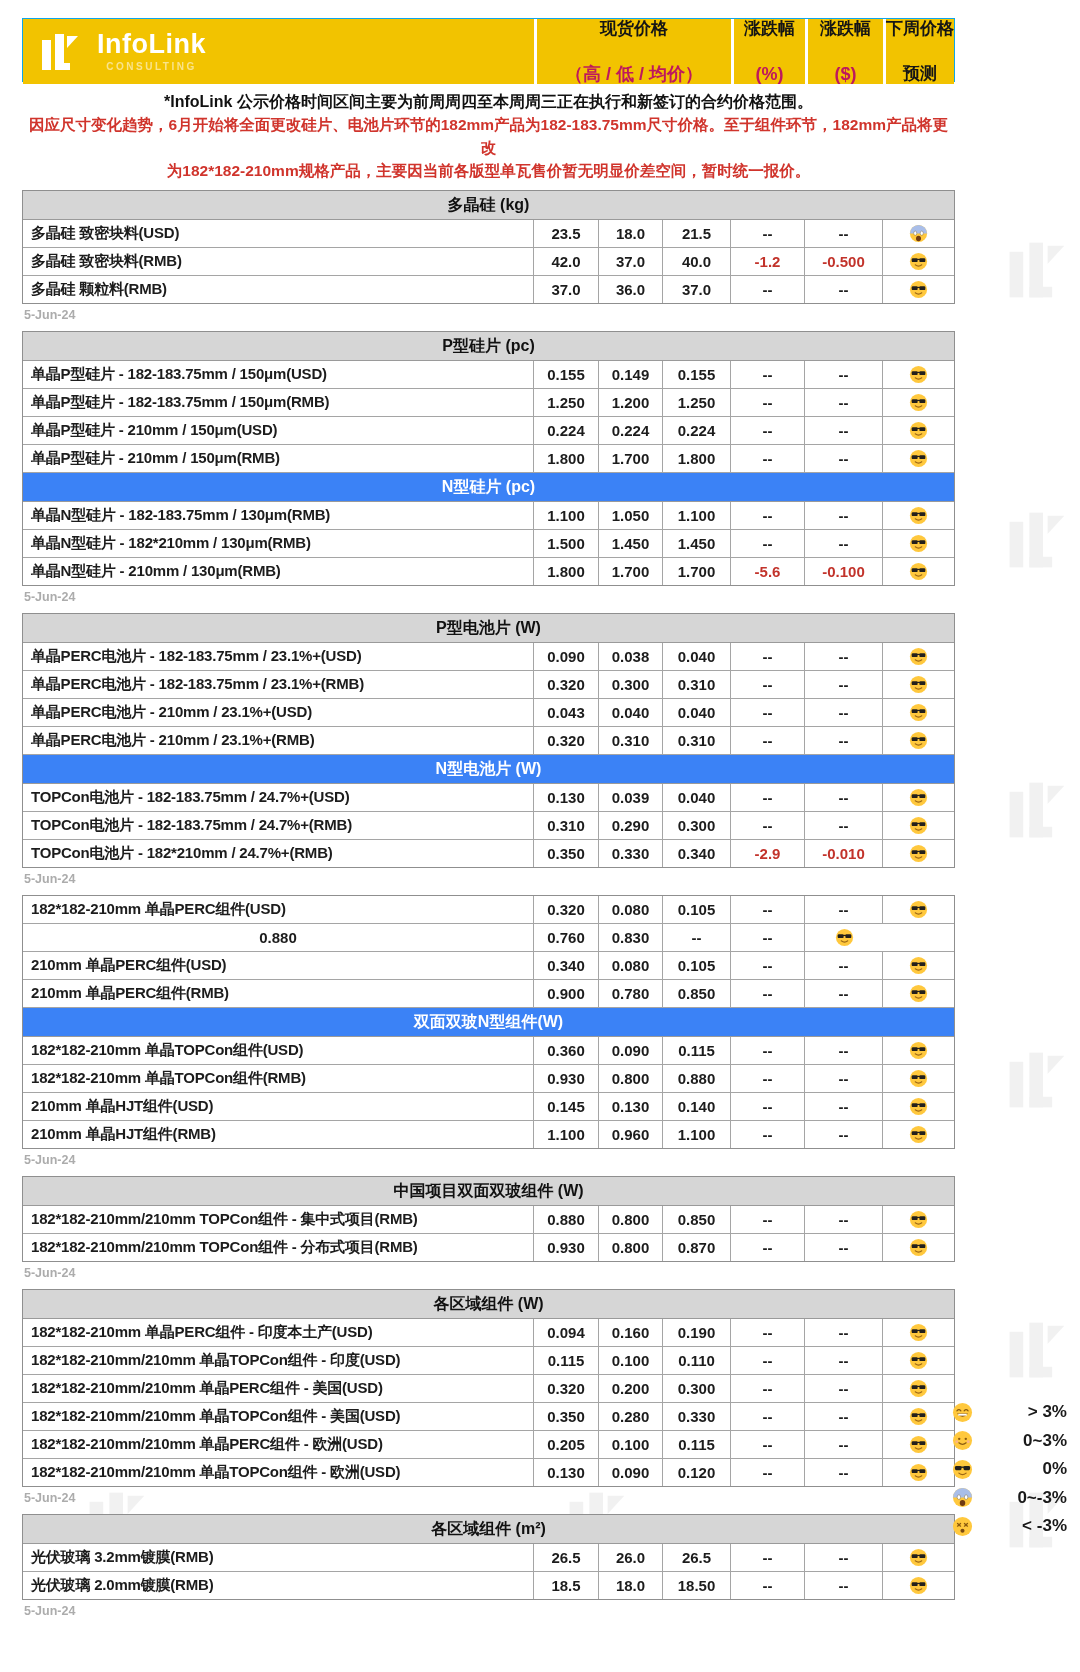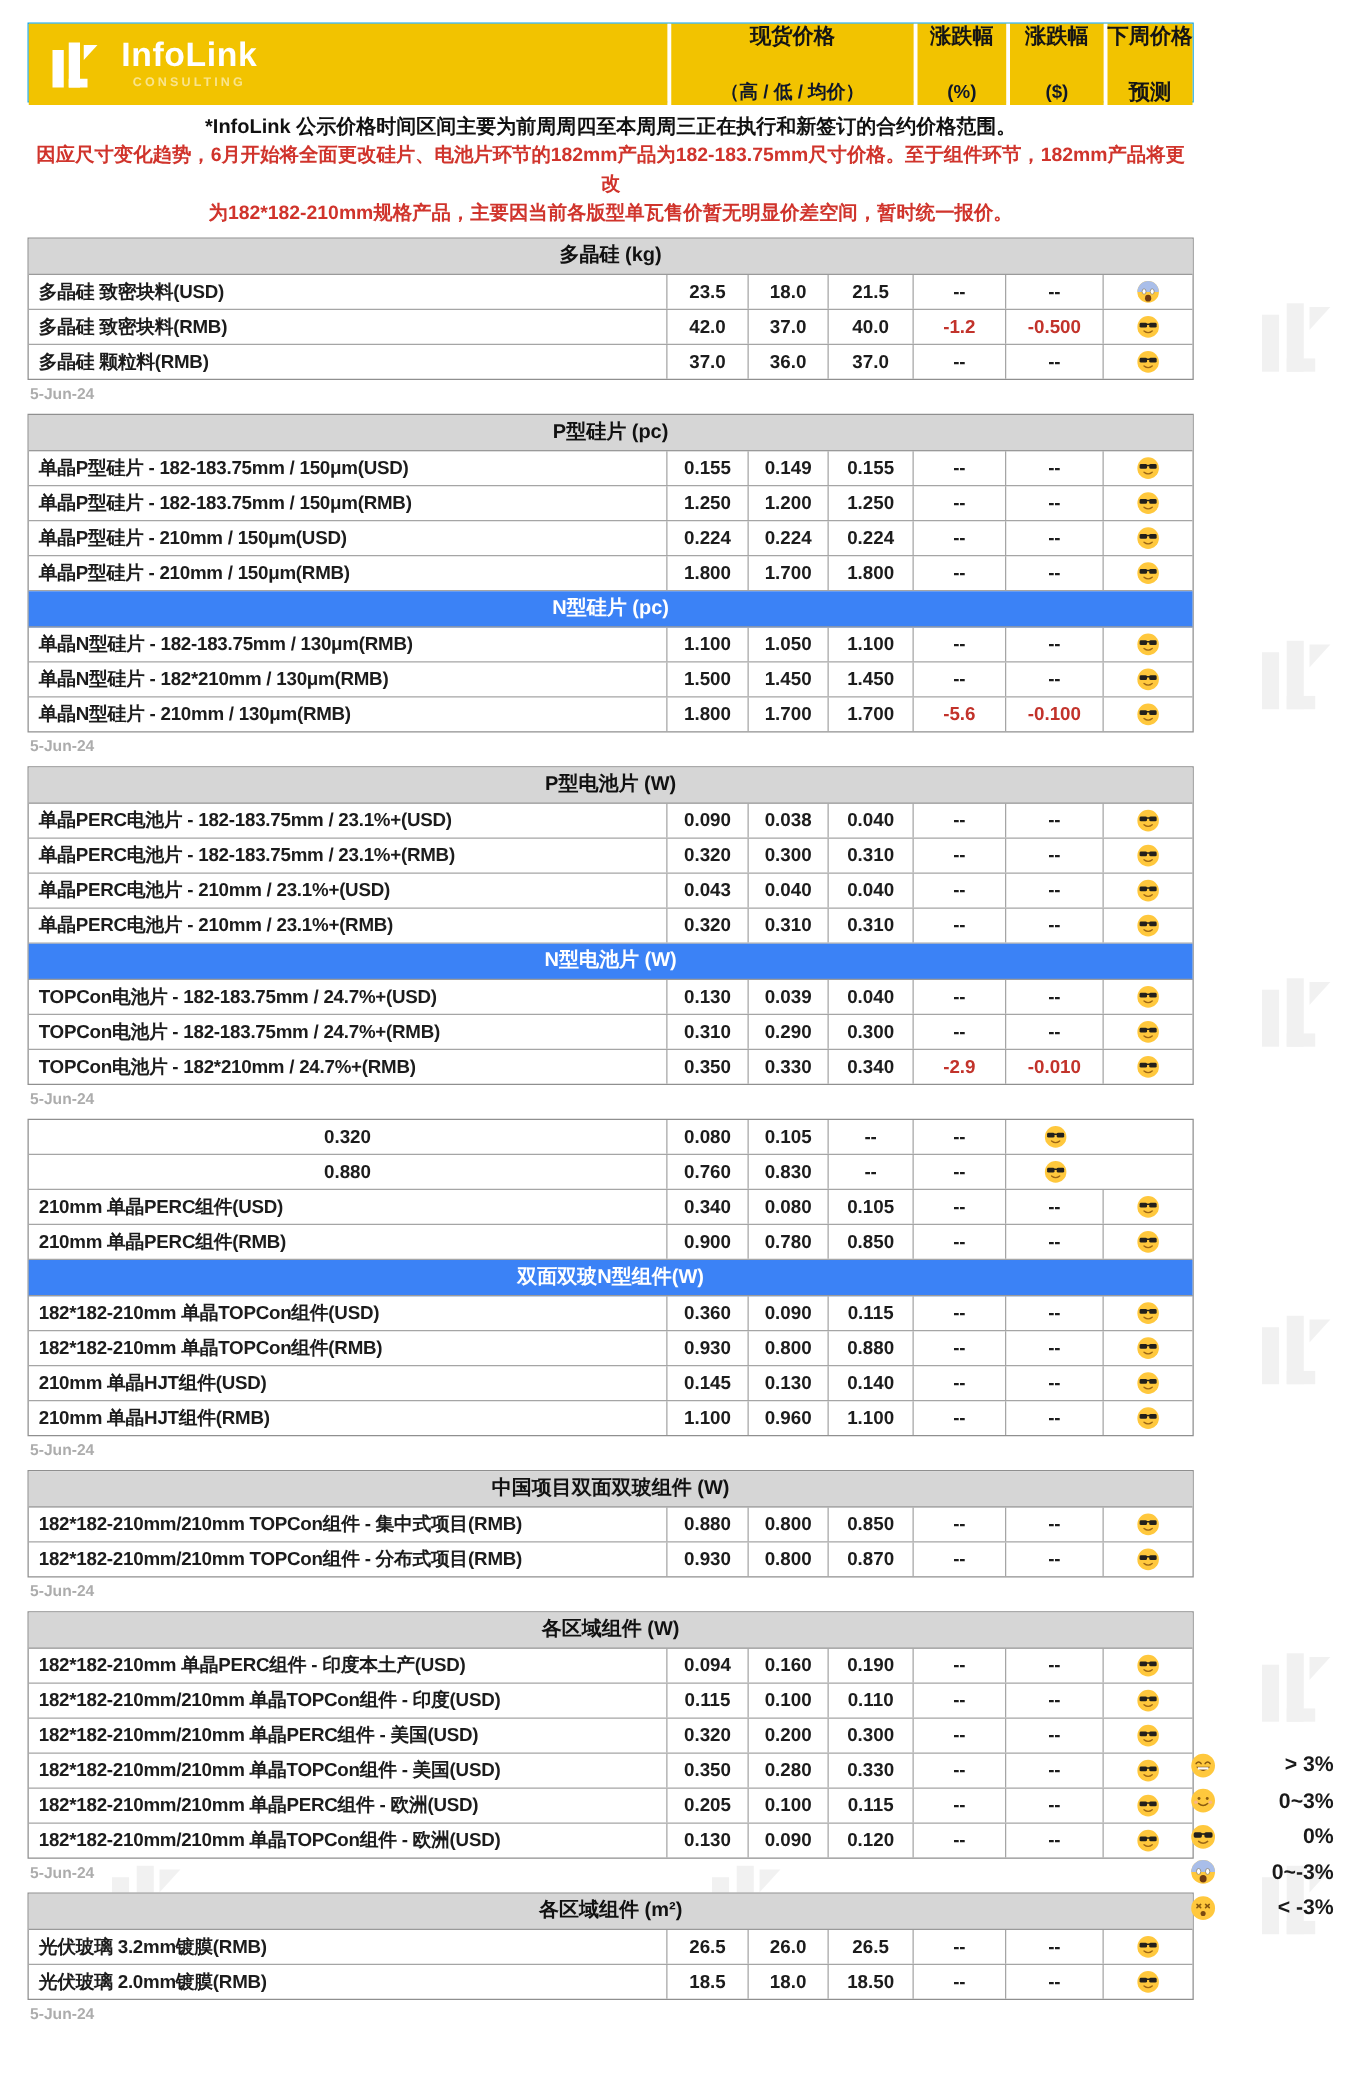--- a/index.html
+++ b/index.html
@@ -6,21 +6,21 @@
   .page{position:relative;width:1080px;height:1672px;background:#ffffff;overflow:hidden;
         font-family:"Liberation Sans","DejaVu Sans",sans-serif;color:#1a1a1a;}
   .wm{position:absolute;opacity:0.05;pointer-events:none;}
   .sheet{position:absolute;left:22px;top:18px;width:933px;}
 
   
   .yhdr{display:grid;grid-template-columns:511px 197px 74px 78px 1fr;height:64px;border:1px solid #0ea5e9;box-sizing:border-box;}
   .yh-cell{background:#F2C300;display:flex;flex-direction:column;align-items:center;justify-content:center;text-align:center;gap:25px;}
   .yh-cell + .yh-cell{border-left:3px solid #fff;}
   .yh-main{font-size:17px;font-weight:bold;color:#151515;line-height:20px;}
-  .yh-sub{font-size:15px;font-weight:bold;color:#0f172a;line-height:20px;}
+  .yh-sub{font-size:18px;font-weight:bold;color:#be185d;line-height:20px;}
   .logo-cell{flex-direction:row;justify-content:flex-start;padding-left:16px;gap:12px;}
   .logo-mark{width:46px;height:46px;}
   .brand{display:flex;flex-direction:column;line-height:1;}
   .brand-name{color:#fff;font-size:27px;font-weight:bold;letter-spacing:.5px;}
   .brand-sub{color:rgba(255,255,255,.55);font-size:10px;font-weight:bold;letter-spacing:2.5px;margin-top:4px;}
 
   
   .note-black{margin-top:9px;text-align:center;font-size:16px;font-weight:bold;color:#111;line-height:22px;}
   .note-red{text-align:center;font-size:15.5px;font-weight:bold;color:#D0342C;line-height:23px;}
 
@@ -527,20 +527,21 @@
                 </div>
               </div>
             </div>
           </div>
         </div>
         <div class="date">5-Jun-24</div>
         <div class="block">
           <div class="tbl">
             <div class="sec">
               <div class="row">
+                <div class="cell name">182*182-210mm 单晶PERC组件(USD)</div>
                 <div class="cell">0.320</div>
                 <div class="cell">0.080</div>
                 <div class="cell">0.105</div>
                 <div class="cell">--</div>
                 <div class="cell">--</div>
                 <div class="cell fc">
                   <svg viewBox="0 0 32 32" class="emoji">
                     <circle cx="16" cy="16" r="14.5" fill="#FFC83D"></circle>
                     <rect x="4.5" y="10.5" width="10" height="6.5" rx="2" fill="#23201c"></rect>
                     <rect x="17.5" y="10.5" width="10" height="6.5" rx="2" fill="#23201c"></rect>

